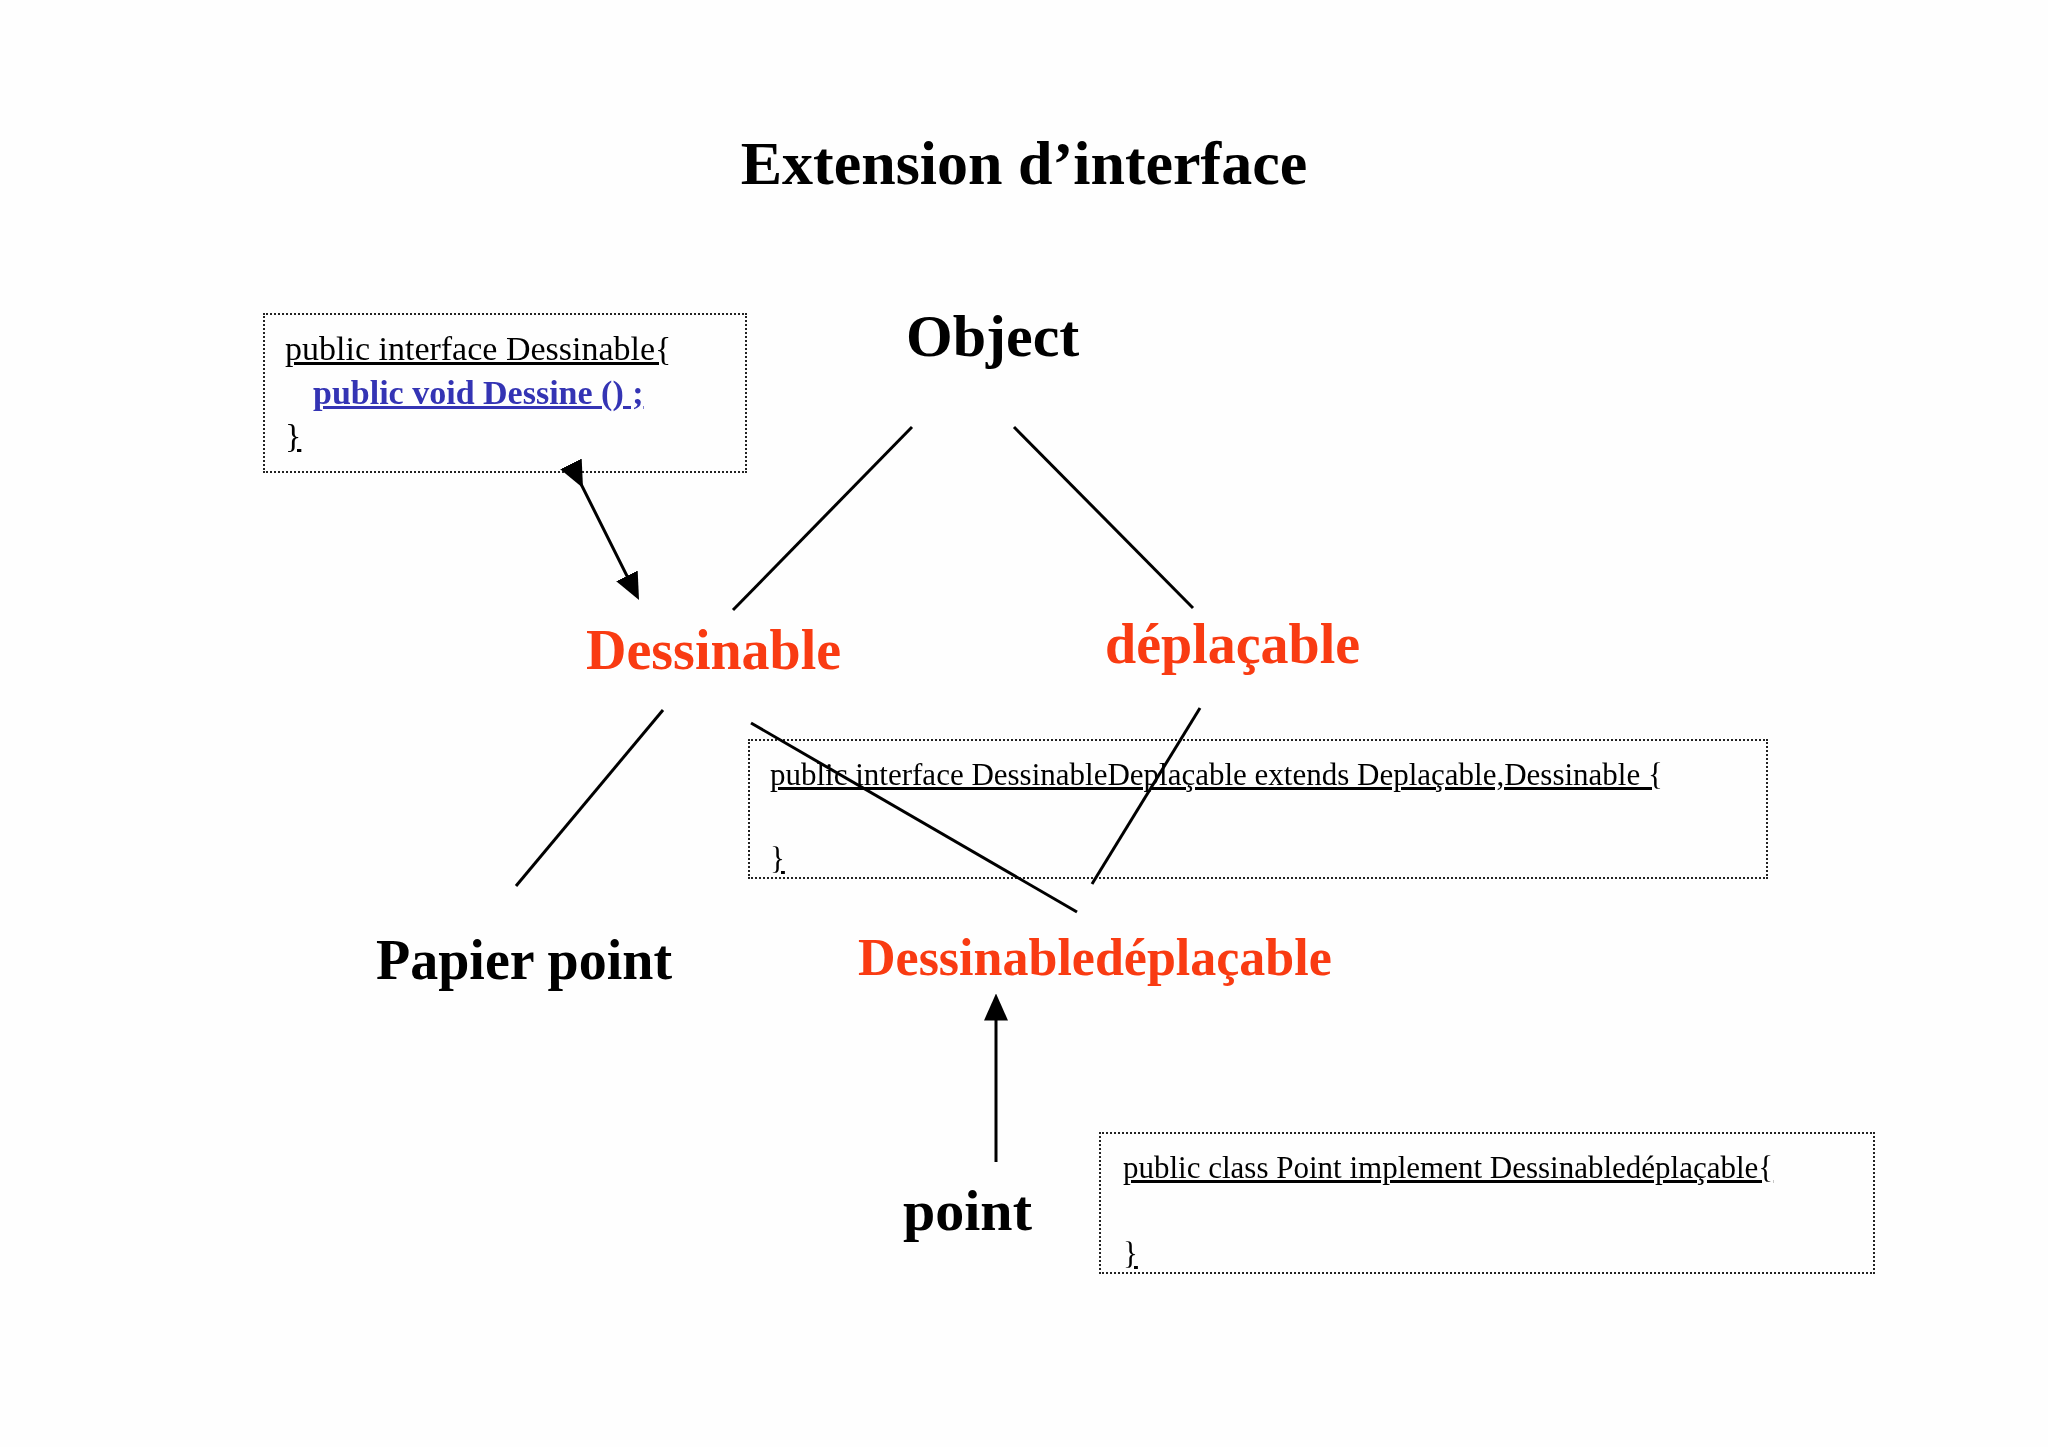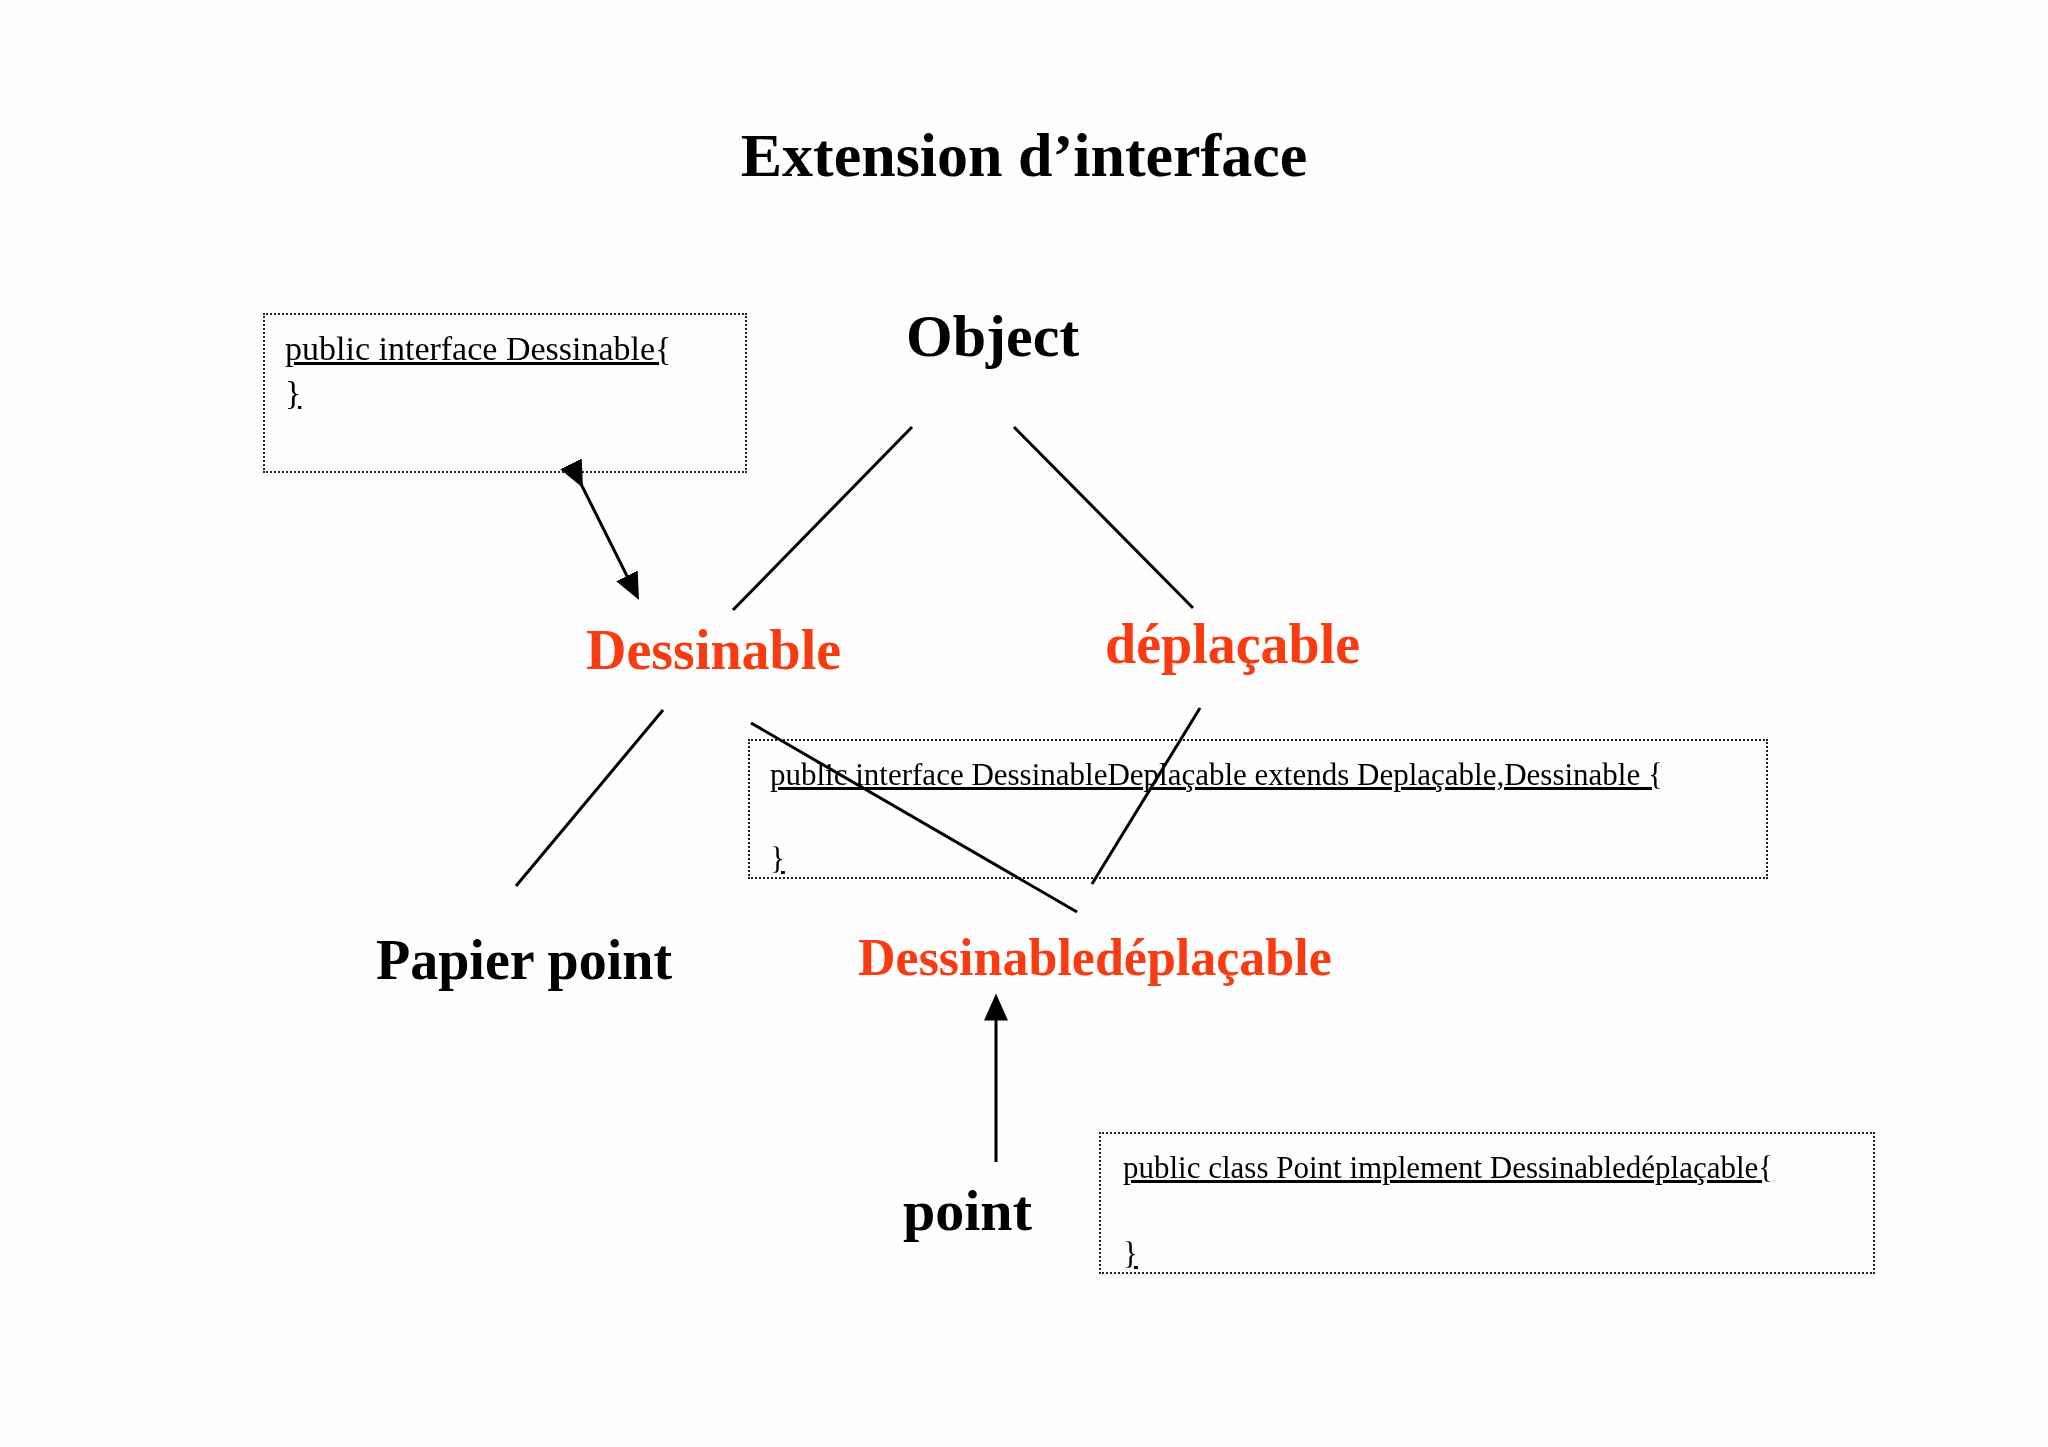--- a/index.html
+++ b/index.html
@@ -8,21 +8,21 @@
     position: relative;
     width: 2048px;
     height: 1447px;
     background: #fefefe;
     font-family: "Liberation Serif", "DejaVu Serif", serif;
     color: #000;
     overflow: hidden;
   }
   .title {
     position: absolute;
-    left: 0; top: 120px;
+    left: 0; top: 128px;
     width: 100%;
     text-align: center;
     font-size: 62px;
     font-weight: bold;
     letter-spacing: 0px;
     color: #000;
   }
   .node {
     position: absolute;
     white-space: nowrap;
@@ -73,20 +73,21 @@
 </style>
 </head>
 <body>
 
 <div id="slide">
 
   <div class="title">Extension d’interface</div>
 
   <div class="codebox box-dessinable">
     <div class="cline">public interface Dessinable{</div>
+    <div class="cline cline-method">public void Dessine () ;</div>
     <div class="cline">}</div>
   </div>
 
   <div class="codebox box-dessdep">
     <div class="cline">public interface DessinableDeplaçable extends Deplaçable,Dessinable {</div>
     <div class="cline cline-close">}</div>
   </div>
 
   <div class="codebox box-point">
     <div class="cline">public class Point implement Dessinabledéplaçable{</div>

